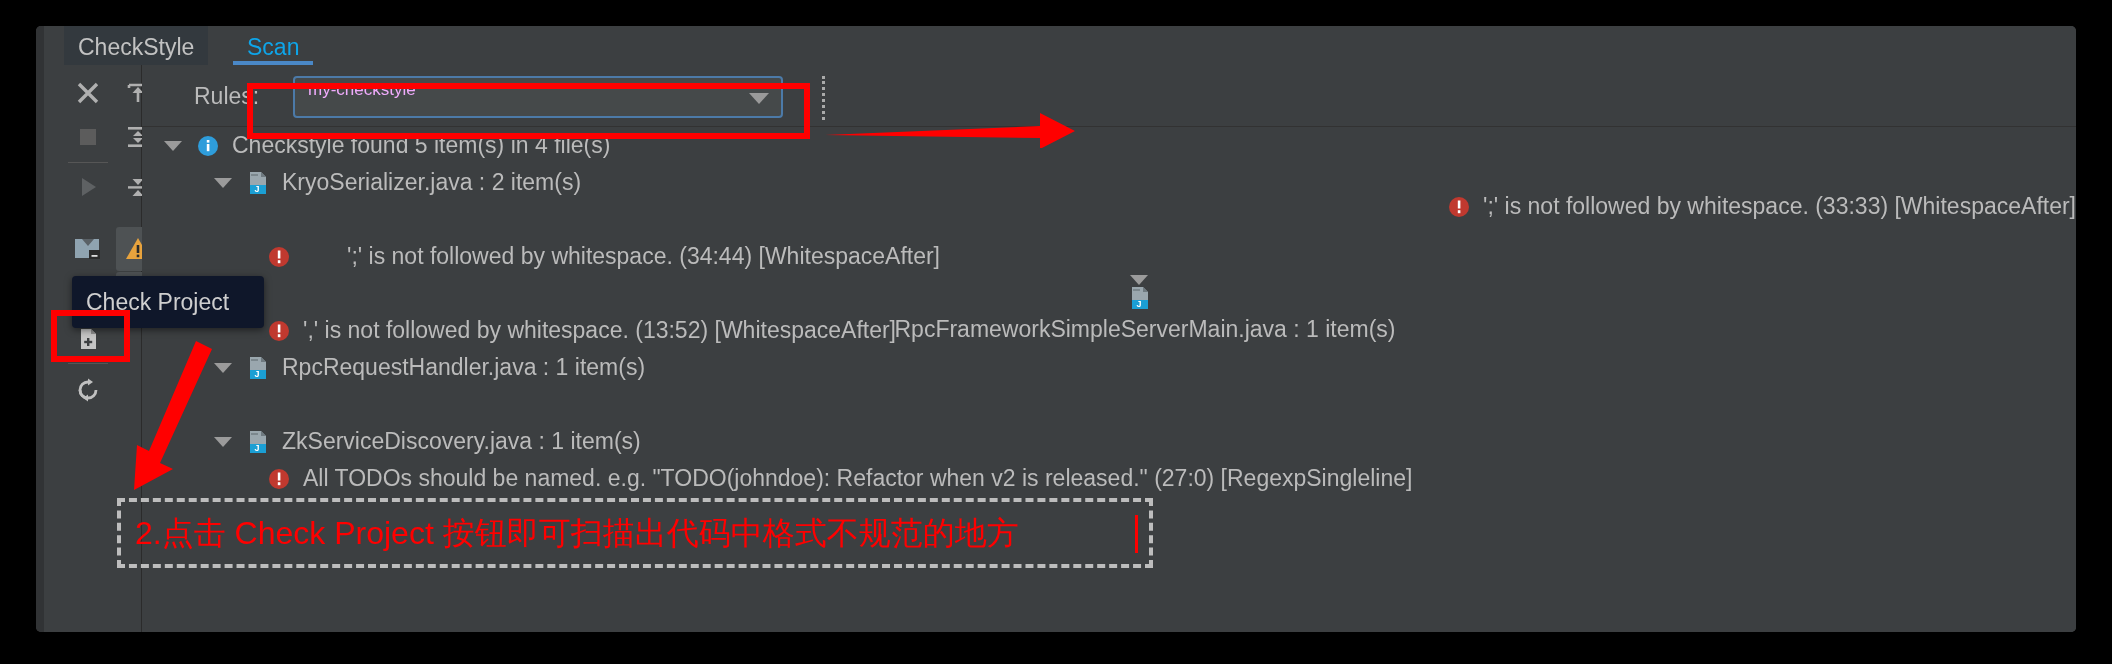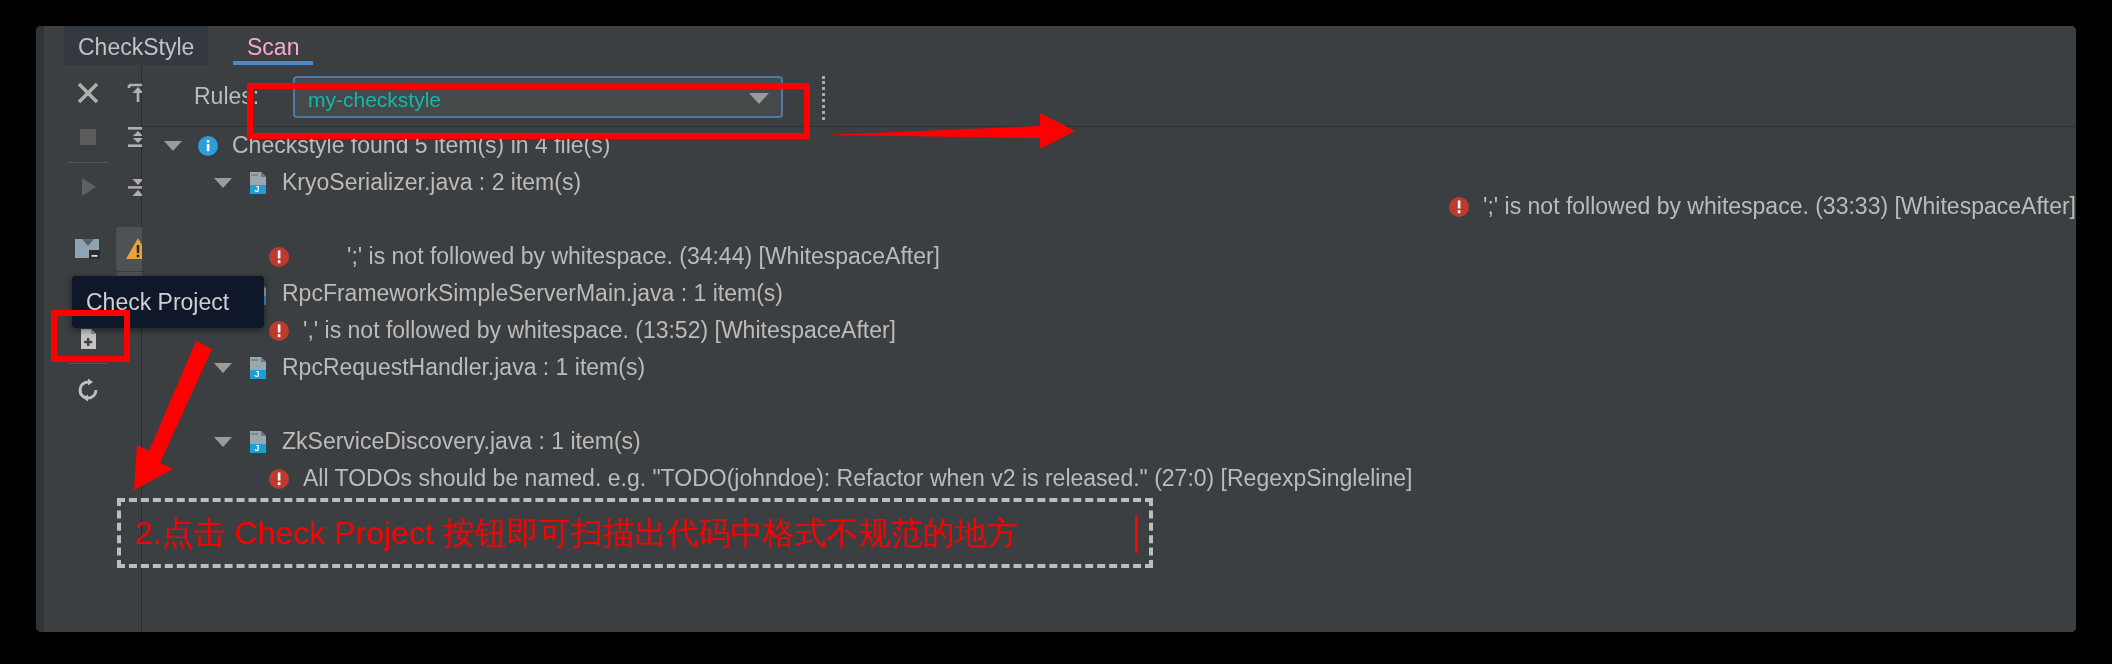--- a/index.html
+++ b/index.html
@@ -64,21 +64,21 @@
     white-space: nowrap;
   }
   .tab.inactive {
     left: 20px;
     background: #33393e;
     color: #c2c2c2;
   }
   .tab.active {
     left: 189px;
     background: transparent;
-    color: #f9a8d4;
+    color: #0ea5e9;
   }
   .tab.active::after {
     content: "";
     position: absolute;
     left: 0;
     right: 0;
     bottom: 0;
     height: 4px;
     background: #4a88c7;
   }
@@ -146,23 +146,23 @@
     width: 490px;
     height: 42px;
     background: #45494a;
     border: 2px solid #4c7aa8;
     border-radius: 4px;
     box-sizing: border-box;
   }
   #rules-combo-value {
     position: absolute;
     left: 13px;
-    top: 10px;
-    color: #14b8a6;
-    font-size: 21px;
+    top: 2px;
+    color: #f0abfc;
+    font-size: 17px;
     white-space: nowrap;
   }
   #rules-combo-arrow {
     position: absolute;
     right: 12px;
     top: 15px;
   }
   .tri-down {
     width: 0; height: 0;
     border-left: 10px solid transparent;
@@ -463,21 +463,21 @@
           <div class="row level2" style="top: 111px; gap: 44px;">
             <span class="icon-slot">
               <svg width="24" height="24" viewBox="0 0 24 24">
                 <circle cx="12" cy="12" r="10" fill="#c0392f"></circle>
                 <rect x="10.8" y="5.5" width="2.6" height="8" fill="#ffffff"></rect>
                 <rect x="10.8" y="15.2" width="2.6" height="3" fill="#ffffff"></rect>
               </svg>
             </span>
             <span class="label">';' is not followed by whitespace. (34:44) [WhitespaceAfter]</span>
           </div>
-          <div class="row level1" style="top: 148px;">
+          <div class="row level1" style="top: 148px; flex-direction: column;">
             <div class="twisty"></div>
             <span class="icon-slot">
               <svg width="26" height="26" viewBox="0 0 26 26">
                 <path d="M5 2 L16 2 L21 7 L21 17 L5 17 Z" fill="#9aa7ae"></path>
                 <path d="M16 2 L16 7 L21 7 Z" fill="#6f7a80"></path>
                 <path d="M6 4 L13 4 L13 6 L6 6 Z" fill="#7b878d"></path>
                 <rect x="5" y="15" width="16" height="9" fill="#1b9fd4"></rect>
                 <text x="9.5" y="22.4" font-family="Liberation Sans, sans-serif" font-size="9" font-weight="bold" fill="#ffffff">J</text>
               </svg>
             </span>

